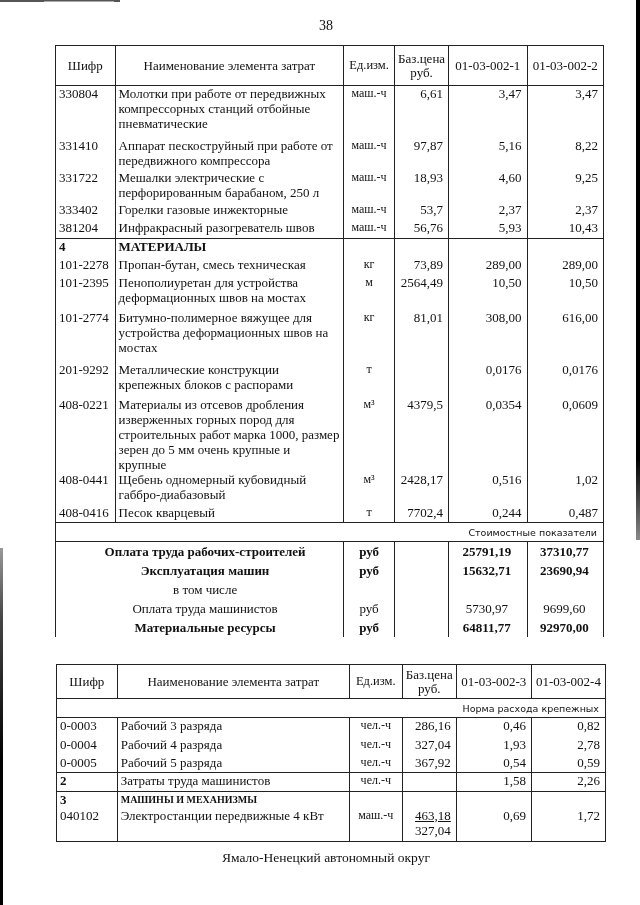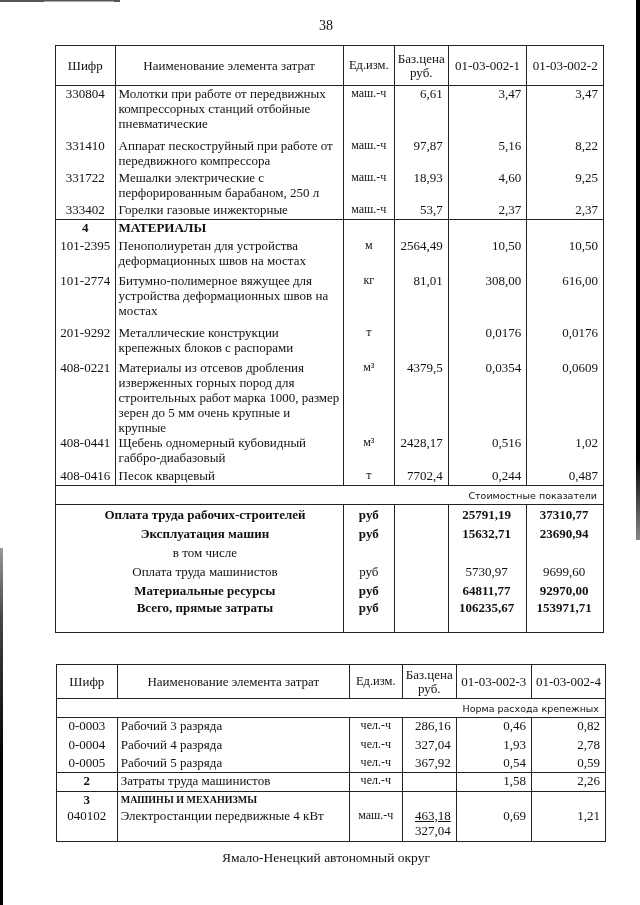--- a/index.html
+++ b/index.html
@@ -11,21 +11,21 @@
                 background: linear-gradient(#000 0, #000 85%, #888 100%); }
   .scan-left { position: absolute; left: 0; top: 548px; width: 3px; height: 357px;
                background: linear-gradient(#999 0, #444 20%, #000 60%, #000 100%); }
   .page-number { position: absolute; left: 0; width: 652px; top: 18px; text-align: center; font-size: 14px; }
   .footer { position: absolute; left: 0; width: 652px; top: 850px; text-align: center; font-size: 13.5px; }
 
   table { position: absolute; border-collapse: collapse; font-size: 13px; line-height: 15px; border-radius: 21px; }
   td, th { padding: 0 3px; vertical-align: top; border-left: 1px solid #222; border-right: 1px solid #222; }
   th { font-weight: normal; vertical-align: middle; text-align: center; border: 1px solid #222; }
   .num { text-align: right; padding-right: 5px; }
-  .code { text-align: center; }
+  .code { }
   .unit { text-align: center; font-size: 12px; }
   .bold { font-weight: bold; }
   .sec td { border-top: 1px solid #222; }
   .lastrow td { border-bottom: 1px solid #222; }
   .sans-note { font-family: "DejaVu Sans", sans-serif; font-size: 9.5px; text-align: right; padding-right: 6px;
                border-top: 1px solid #222; border-bottom: 1px solid #222; height: 18px; vertical-align: middle; }
   .sum td { height: 19px; vertical-align: middle; text-align: center; }
   .sum .lbl { padding-left: 14px; }
   .underline { text-decoration: underline; }
   #t1 { left: 55px; top: 45px; width: 549px; }
@@ -85,28 +85,44 @@
     <td class="num">9,25</td>
   </tr>
   <tr style="height:18px">
     <td class="code">333402</td>
     <td>Горелки газовые инжекторные</td>
     <td class="unit">маш.-ч</td>
     <td class="num">53,7</td>
     <td class="num">2,37</td>
     <td class="num">2,37</td>
   </tr>
+  <tr style="height:19px">
+    <td class="code">381204</td>
+    <td>Инфракрасный разогреватель швов</td>
+    <td class="unit">маш.-ч</td>
+    <td class="num">56,76</td>
+    <td class="num">5,93</td>
+    <td class="num">10,43</td>
+  </tr>
 
   <tr class="sec" style="height:18px">
     <td class="code bold">4</td>
     <td class="bold">МАТЕРИАЛЫ</td>
     <td></td>
         <td></td>
         <td></td>
         <td></td>
+  </tr>
+  <tr style="height:18px">
+    <td class="code">101-2278</td>
+    <td>Пропан-бутан, смесь техническая</td>
+    <td class="unit">кг</td>
+    <td class="num">73,89</td>
+    <td class="num">289,00</td>
+    <td class="num">289,00</td>
   </tr>
   <tr style="height:35px">
     <td class="code">101-2395</td>
     <td>Пенополиуретан для устройства деформационных швов на мостах</td>
     <td class="unit">м</td>
     <td class="num">2564,49</td>
     <td class="num">10,50</td>
     <td class="num">10,50</td>
   </tr>
   <tr style="height:52px">
@@ -181,27 +197,20 @@
     <td></td>
     <td class="num">5730,97</td>
     <td class="num">9699,60</td>
   </tr>
   <tr class="sum">
     <td colspan="2" class="lbl bold" style="border-right:none">Материальные ресурсы</td>
     <td class="unit bold" style="font-size:13px">руб</td>
     <td></td>
     <td class="num bold">64811,77</td>
     <td class="num bold">92970,00</td>
-  </tr>
-  <tr class="sum lastrow" style="height:32px">
-    <td colspan="2" class="lbl bold" style="border-right:none;vertical-align:top">Всего, прямые затраты</td>
-    <td class="unit bold" style="font-size:13px;vertical-align:top">руб</td>
-    <td></td>
-    <td class="num bold" style="vertical-align:top">106235,67</td>
-    <td class="num bold" style="vertical-align:top">153971,71</td>
   </tr>
 </tbody>
   </table>
 
 <table id="t2">
   <colgroup>
     <col style="width:61px">
       <col style="width:235px">
       <col style="width:53px">
     <col style="width:50px">
@@ -262,18 +271,18 @@
   </tr>
   <tr class="lastrow" style="height:34px">
     <td class="code">040102</td>
     <td>Электростанции передвижные 4 кВт</td>
     <td class="unit">маш.-ч</td>
     <td class="num">
       <div class="underline">463,18</div>
       <div>327,04</div>
     </td>
     <td class="num">0,69</td>
-    <td class="num">1,21</td>
+    <td class="num">1,72</td>
   </tr>
 </tbody>
   </table>
 
 <div class="footer">Ямало-Ненецкий автономный округ</div>
 
 </body></html>

